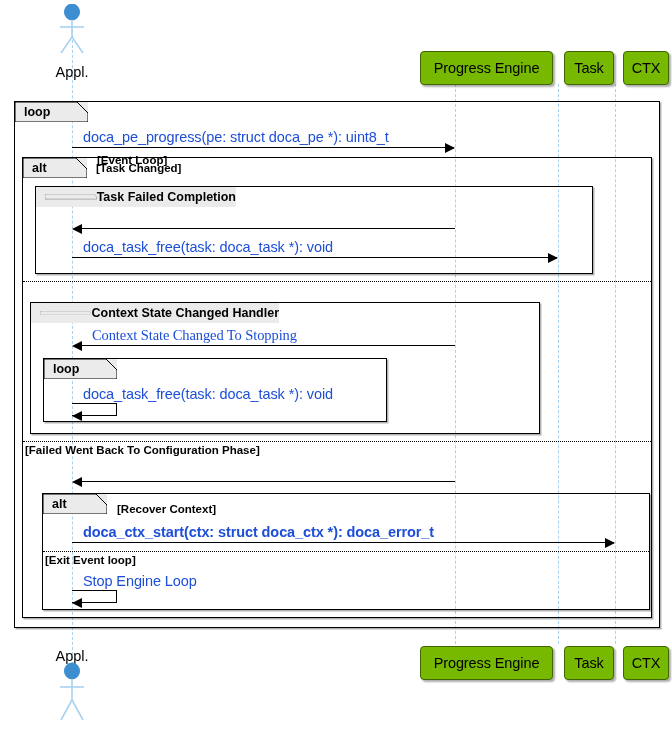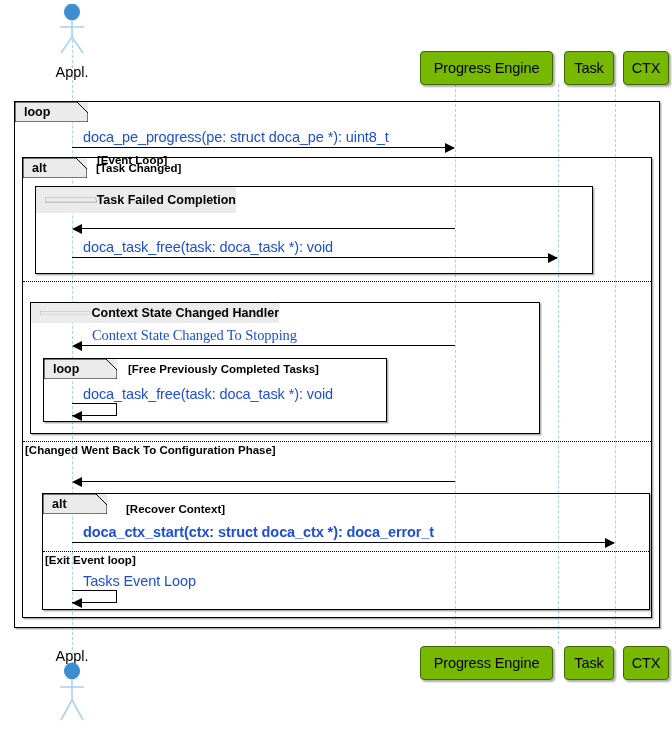--- a/index.html
+++ b/index.html
@@ -164,21 +164,21 @@
   <div class="frame" style="left:22px; top:157px; width:630px; height:461px;"></div>
   <div class="frame-tab" style="left:23px; top:158px; width:64px; height:20px;">
     <svg class="tab-shape" viewBox="0 0 64 20" preserveAspectRatio="none">
       <polygon points="0,0 53,0 64,11 64,20 0,20" fill="#EBEBEB" stroke="#000" stroke-width="1"></polygon>
     </svg>
     <span class="tab-text">alt</span>
   </div>
   <div class="frame-cond" style="left:96px; top:162px;">[Task Changed]</div>
 
   <div class="frame" style="left:35px; top:186px; width:558px; height:88px;"></div>
-  <div class="group-title" style="left:36px; top:187px; width:200px; height:26px;">
+  <div class="group-title" style="left:36px; top:187px; width:200px; height:20px;">
     <svg class="tab-shape" viewBox="0 0 200 20" preserveAspectRatio="none">
       <polygon points="0,0 189,0 200,11 200,20 0,20" fill="#EBEBEB" stroke="#000" stroke-width="1"></polygon>
     </svg>
     <span class="tab-text">Task Failed Completion</span>
   </div>
 
   <div class="msg-line" style="left:82px; top:228px; width:373px;"></div>
   <div class="arrow-head arrow-left" style="left:72px; top:223.5px;"></div>
 
   <div class="msg-label" style="left:83px; top:239px;">doca_task_free(task: doca_task *): void</div>
@@ -199,49 +199,48 @@
   <div class="msg-line" style="left:82px; top:345px; width:373px;"></div>
   <div class="arrow-head arrow-left" style="left:72px; top:340.5px;"></div>
 
   <div class="frame" style="left:43px; top:358px; width:344px; height:64px;"></div>
   <div class="frame-tab" style="left:44px; top:359px; width:73px; height:20px;">
     <svg class="tab-shape" viewBox="0 0 73 20" preserveAspectRatio="none">
       <polygon points="0,0 62,0 73,11 73,20 0,20" fill="#EBEBEB" stroke="#000" stroke-width="1"></polygon>
     </svg>
     <span class="tab-text">loop</span>
   </div>
-  <div class="frame-cond" style="left:128px; top:363px;">[Free Previously Completed Tasks]</div>
 
   <div class="msg-label" style="left:83px; top:386px;">doca_task_free(task: doca_task *): void</div>
   <div class="self-msg" style="left:72px; top:403px; width:45px; height:13px;"></div>
   <div class="arrow-head arrow-left" style="left:72px; top:411px;"></div>
 
   <div class="frame-divider" style="left:23px; top:441px; width:628px;"></div>
-  <div class="frame-cond" style="left:25px; top:444px;">[Changed Went Back To Configuration Phase]</div>
+  <div class="frame-cond" style="left:25px; top:444px;">[Failed Went Back To Configuration Phase]</div>
 
   <div class="msg-line" style="left:82px; top:481px; width:373px;"></div>
   <div class="arrow-head arrow-left" style="left:72px; top:476.5px;"></div>
 
   <div class="frame" style="left:42px; top:493px; width:608px; height:117px;"></div>
   <div class="frame-tab" style="left:43px; top:494px; width:64px; height:20px;">
     <svg class="tab-shape" viewBox="0 0 64 20" preserveAspectRatio="none">
       <polygon points="0,0 53,0 64,11 64,20 0,20" fill="#EBEBEB" stroke="#000" stroke-width="1"></polygon>
     </svg>
     <span class="tab-text">alt</span>
   </div>
-  <div class="frame-cond" style="left:126px; top:503px;">[Recover Context]</div>
+  <div class="frame-cond" style="left:117px; top:503px;">[Recover Context]</div>
 
   <div class="msg-label" style="left:83px; top:524px;font-weight:bold;">doca_ctx_start(ctx: struct doca_ctx *): doca_error_t</div>
   <div class="msg-line" style="left:72px; top:542px; width:542px;"></div>
   <div class="arrow-head arrow-right" style="left:605px; top:537.5px;"></div>
 
   <div class="frame-divider" style="left:43px; top:551px; width:606px;"></div>
   <div class="frame-cond" style="left:45px; top:554px;">[Exit Event loop]</div>
 
-  <div class="msg-label" style="left:83px; top:573px;">Tasks Event Loop</div>
+  <div class="msg-label" style="left:83px; top:573px;">Stop Engine Loop</div>
   <div class="self-msg" style="left:72px; top:590px; width:45px; height:13px;"></div>
   <div class="arrow-head arrow-left" style="left:72px; top:598px;"></div>
 
   <div class="actor-label" style="left:32px; top:648px; width:80px;">Appl.</div>
   <svg class="actor-svg" style="left:52px; top:662px;" width="42" height="62" viewBox="0 0 42 62">
     <ellipse cx="20" cy="9" rx="7.5" ry="8" fill="#3C8ED0" stroke="#3C8ED0" stroke-width="1"></ellipse>
     <line x1="20" y1="18" x2="20" y2="38" stroke="#A8D2F0" stroke-width="1.6"></line>
     <line x1="8" y1="25" x2="32" y2="25" stroke="#A8D2F0" stroke-width="1.6"></line>
     <line x1="20" y1="38" x2="9" y2="58" stroke="#A8D2F0" stroke-width="1.6"></line>
     <line x1="20" y1="38" x2="31" y2="58" stroke="#A8D2F0" stroke-width="1.6"></line>

